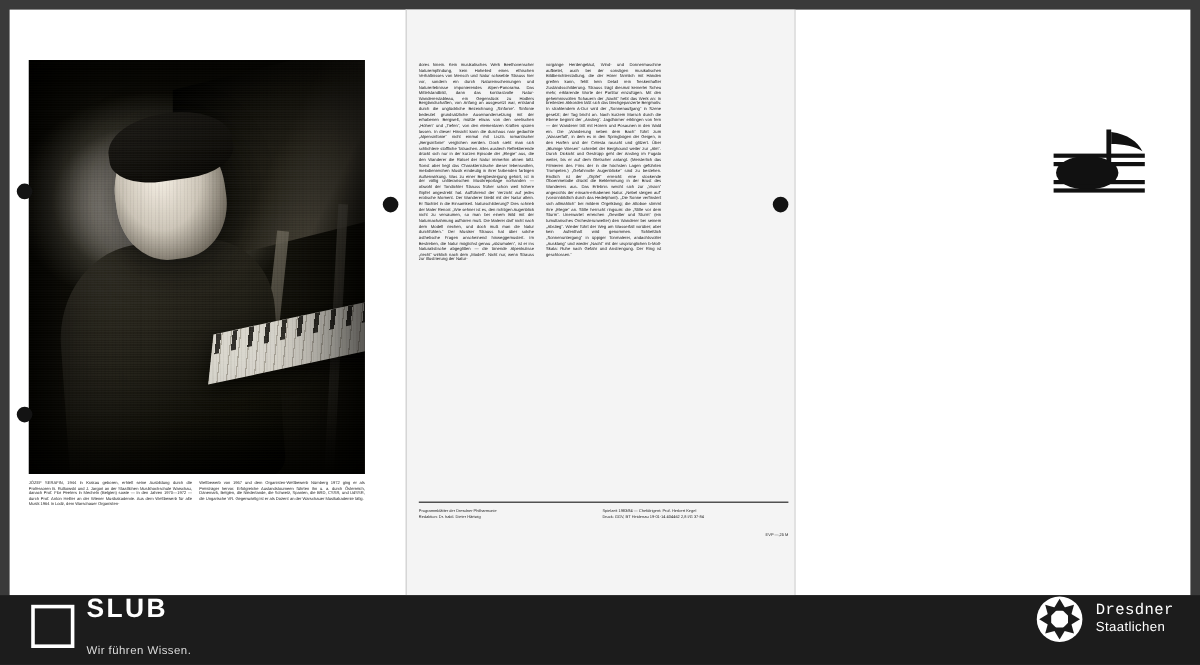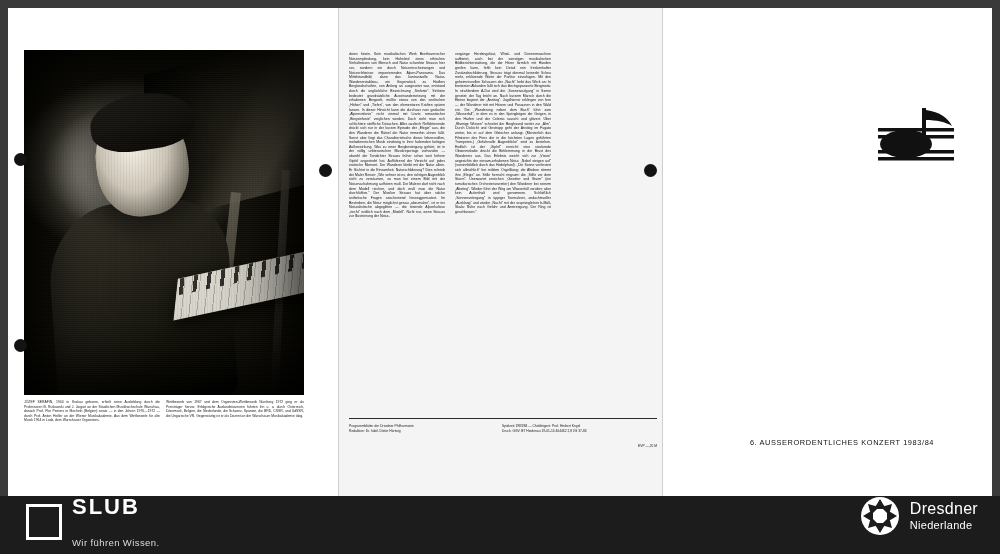--- a/index.html
+++ b/index.html
@@ -174,21 +174,21 @@
   }
   .slub-text .slub-name{
     color:#fff;font-size:22px;font-weight:bold;letter-spacing:2px;line-height:1;
     font-family:"Liberation Sans", sans-serif;
   }
   .slub-text .slub-tag{
     color:#dcdcdc;font-size:9.5px;margin-top:19px;letter-spacing:.4px;
     font-family:"Liberation Sans", sans-serif;
   }
   .dp{display:flex;align-items:center;gap:10px;padding-right:22px;}
-  .dp-text .dp1{color:#fff;font-size:16px;letter-spacing:.3px;line-height:1.25;font-family:Liberation Sans, sans-serif;}
+  .dp-text .dp1{color:#fff;font-size:13px;letter-spacing:.3px;line-height:1.25;font-family:Liberation Mono, monospace;}
   .dp-text .dp2{color:#fff;font-size:11px;letter-spacing:.3px;line-height:1.25;font-family:"Liberation Sans", sans-serif;}
 </style>
 </head>
 <body>
 
 <div class="viewer">
 
   <div class="page">
 
     <div class="panel-shade" style="left:330px;width:324px;"></div>
@@ -229,21 +229,20 @@
         <path d="M56 4 L60 4 L60 46 L56 46 Z" fill="#111"></path>
         <path d="M60 6 C74 8, 82 14, 86 22 C80 18, 70 16, 60 16 Z" fill="#111"></path>
         <rect x="12" y="24" width="76" height="3.5" fill="#111"></rect>
         <rect x="12" y="31" width="76" height="3.5" fill="#111"></rect>
         <ellipse cx="40" cy="40" rx="26" ry="14" fill="#111"></ellipse>
         <rect x="12" y="46" width="76" height="3.5" fill="#111"></rect>
         <rect x="12" y="53" width="76" height="3.5" fill="#111"></rect>
       </svg>
     </div>
 
-    <div class="cover-title">6. AUSSERORDENTLICHES KONZERT 1983/84</div>
 
     <div class="hole h1"></div>
     <div class="hole h2"></div>
     <div class="hole h4"></div>
     <div class="hole h3"></div>
   </div>
 
   <div class="bottombar">
     <div class="slub">
       <div class="slub-mark"></div>
@@ -262,18 +261,18 @@
           <polygon points="3,20 13,14 13,26"></polygon>
           <polygon points="32,8 29,19 21,11"></polygon>
           <polygon points="32,32 21,29 29,21"></polygon>
           <polygon points="8,32 11,21 19,29"></polygon>
           <polygon points="8,8 19,11 11,19"></polygon>
         </g>
         <circle cx="20" cy="20" r="5" fill="#ffffff"></circle>
       </svg>
       <div class="dp-text">
         <div class="dp1">Dresdner</div>
-        <div class="dp2">Niederlande</div>
+        <div class="dp2">Staatlichen</div>
       </div>
     </div>
   </div>
 
 </div>
 
 </body></html>

